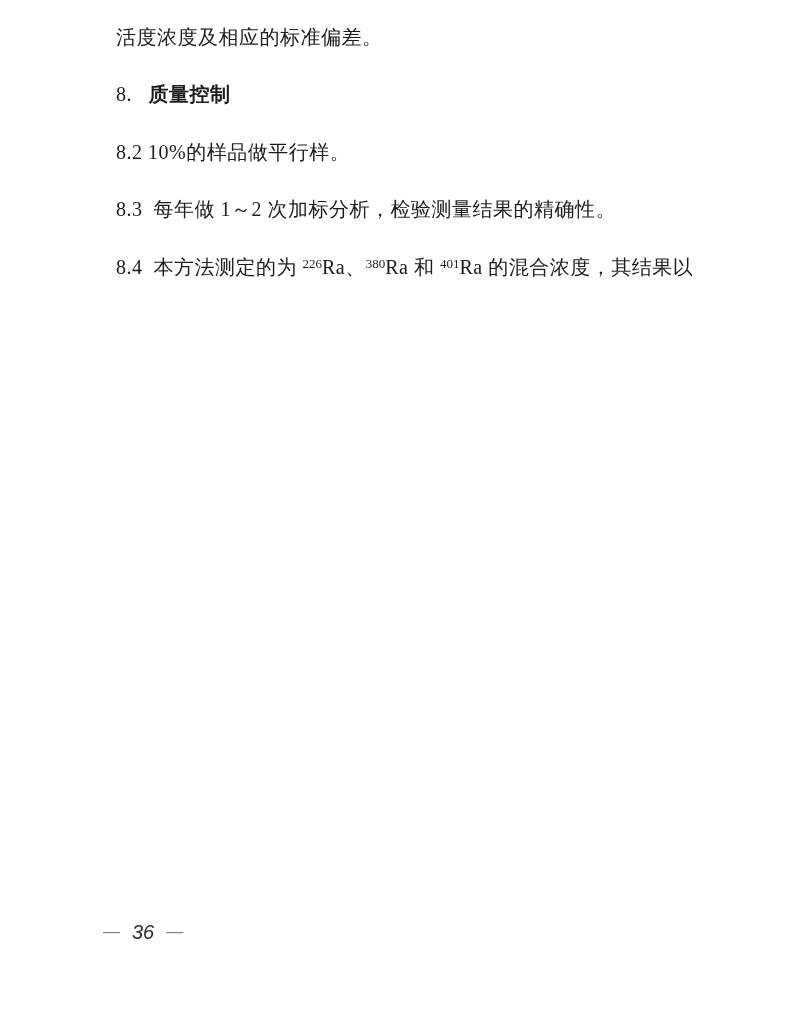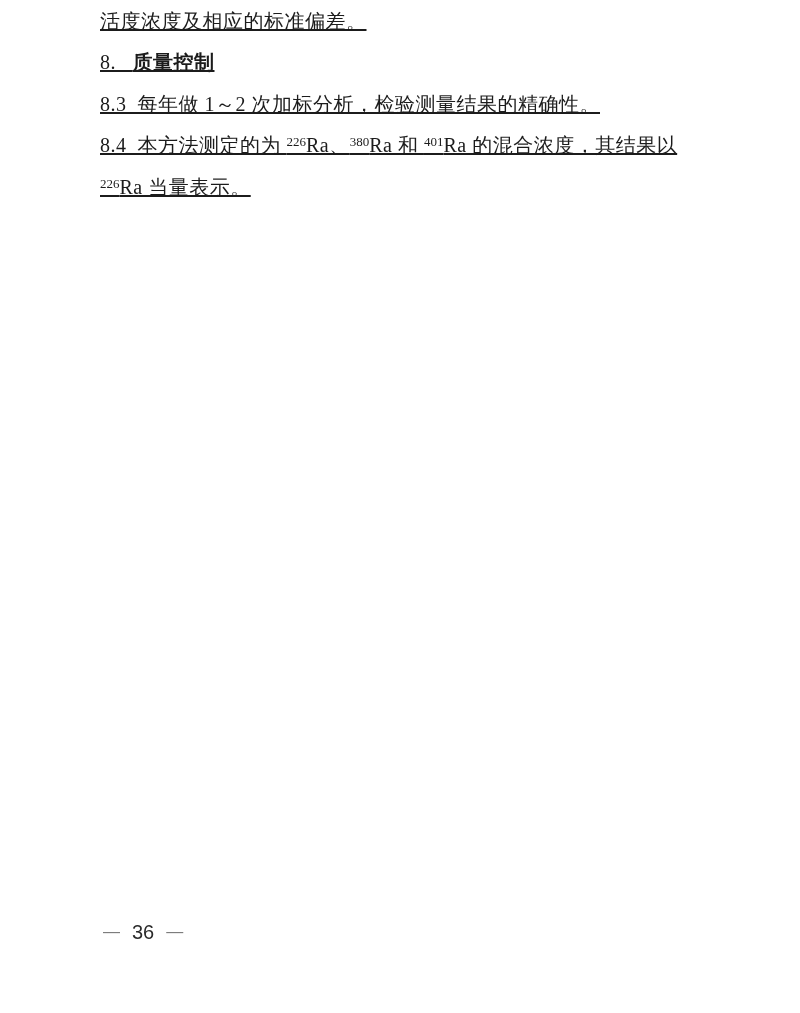--- a/index.html
+++ b/index.html
@@ -15,26 +15,25 @@
     font-family: "Liberation Serif", "DejaVu Serif", serif;
     color: #1c1c1c;
   }
   .text-block {
     position: absolute;
     left: 100px;
     top: 1px;
     width: 660px;
   }
   .line {
-    margin: 0;
+    margin: 16px;
     font-size: 20px;
     line-height: 41.4px;
     white-space: pre;
     letter-spacing: 0.5px;
-    text-decoration: underline;
   }
   .line .bold {
     font-weight: bold;
     text-align: center;
   }
   .line sup {
     font-size: 13px;
     line-height: 0;
     vertical-align: 6px;
     letter-spacing: 0;
@@ -51,30 +50,31 @@
   }
   .page-footer .dash {
     font-size: 17px;
     color: #7a7a7a;
     line-height: 24px;
   }
   .page-footer .pagenum {
     font-size: 20px;
     color: #2b2b2b;
     line-height: 24px;
+    font-style: italic;
   }
 </style>
 </head>
 <body>
 
 <div class="text-block">
   <p class="line body"><span>活度浓度及相应的标准偏差。</span></p>
   <p class="line heading"><span>8.   </span><span class="bold">质量控制</span></p>
+  <p class="line body"><span>8.2 10%的样品做平行样。</span></p>
   <p class="line body"><span>8.3  每年做 1～2 次加标分析，检验测量结果的精确性。</span></p>
   <p class="line body"><span>8.4  本方法测定的为 </span><sup>226</sup><span>Ra、</span><sup>380</sup><span>Ra 和 </span><sup>401</sup><span>Ra 的混合浓度，其结果以</span></p>
-  <p class="line body"><sup>226</sup><span>Ra 当量表示。</span></p>
 </div>
 
 <div class="page-footer">
   <span class="dash">—</span>
   <span class="pagenum">36</span>
   <span class="dash">—</span>
 </div>
 
 </body></html>

